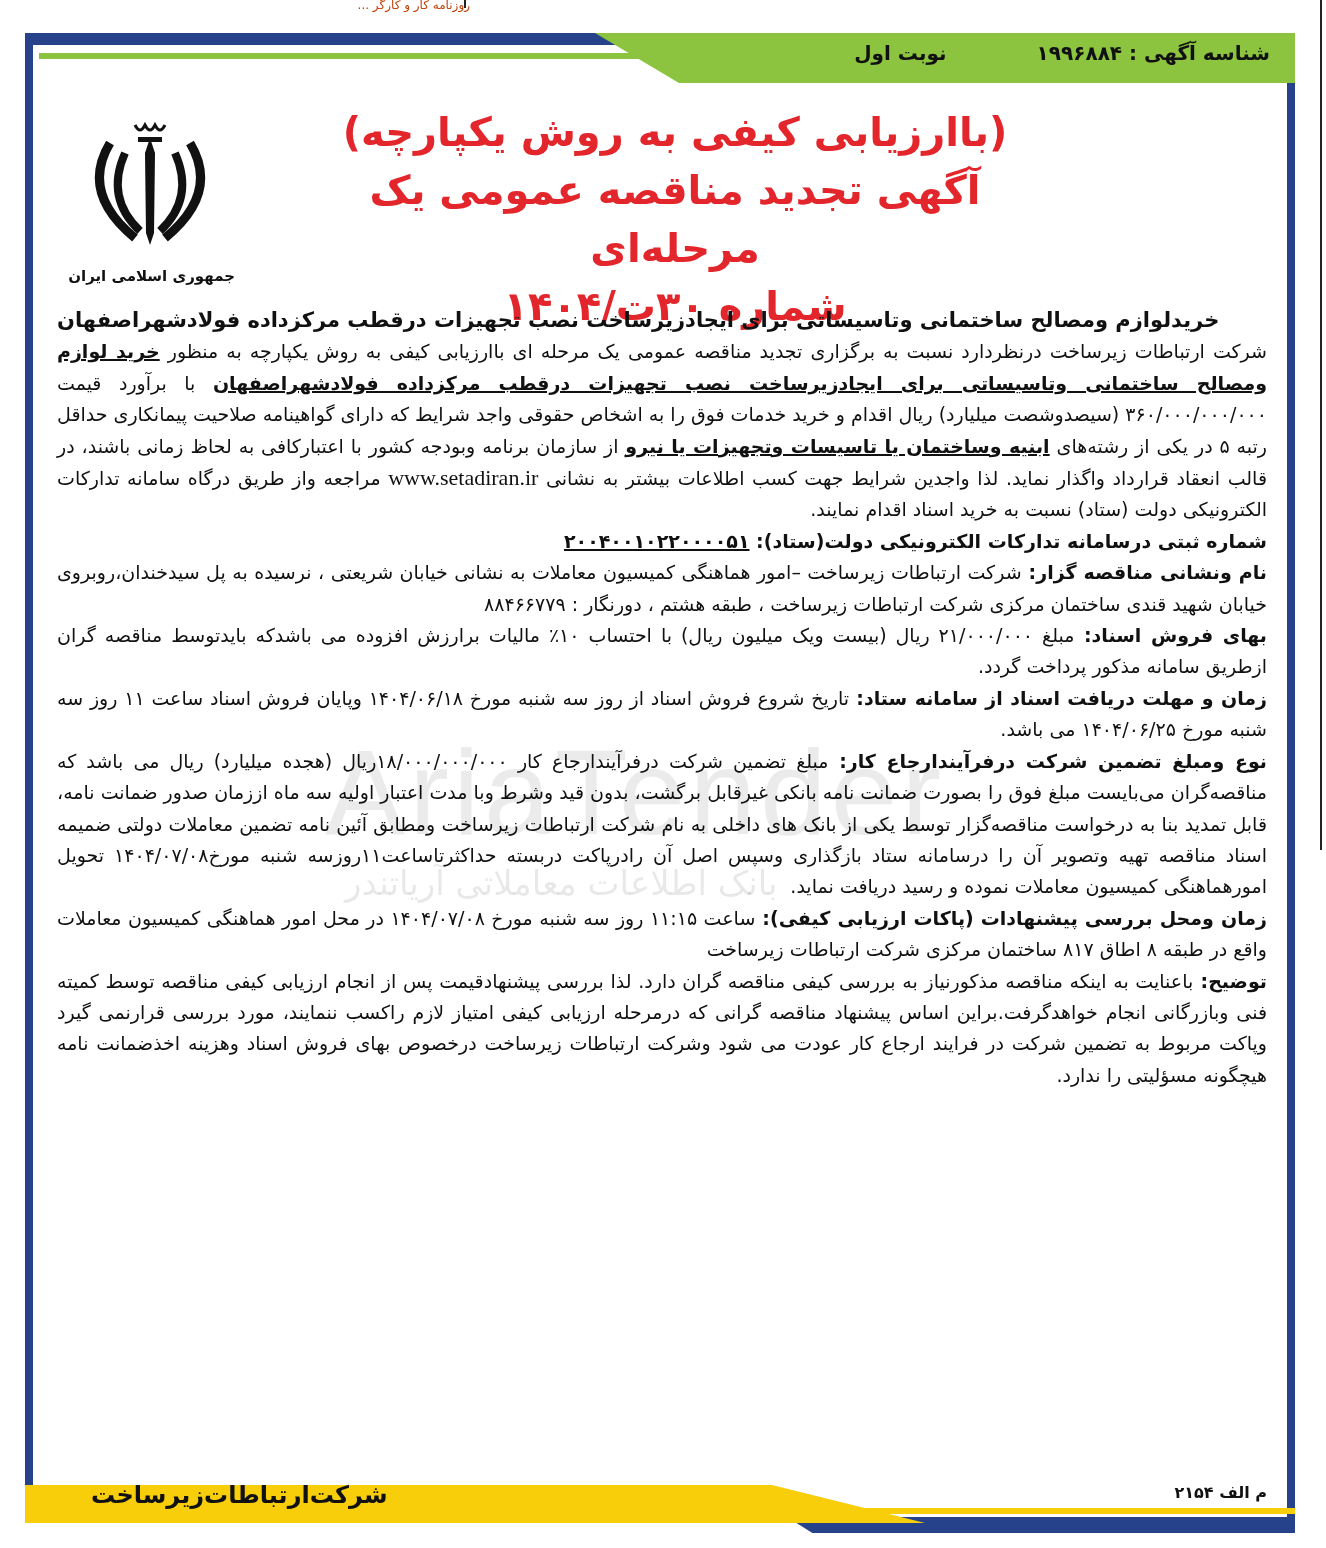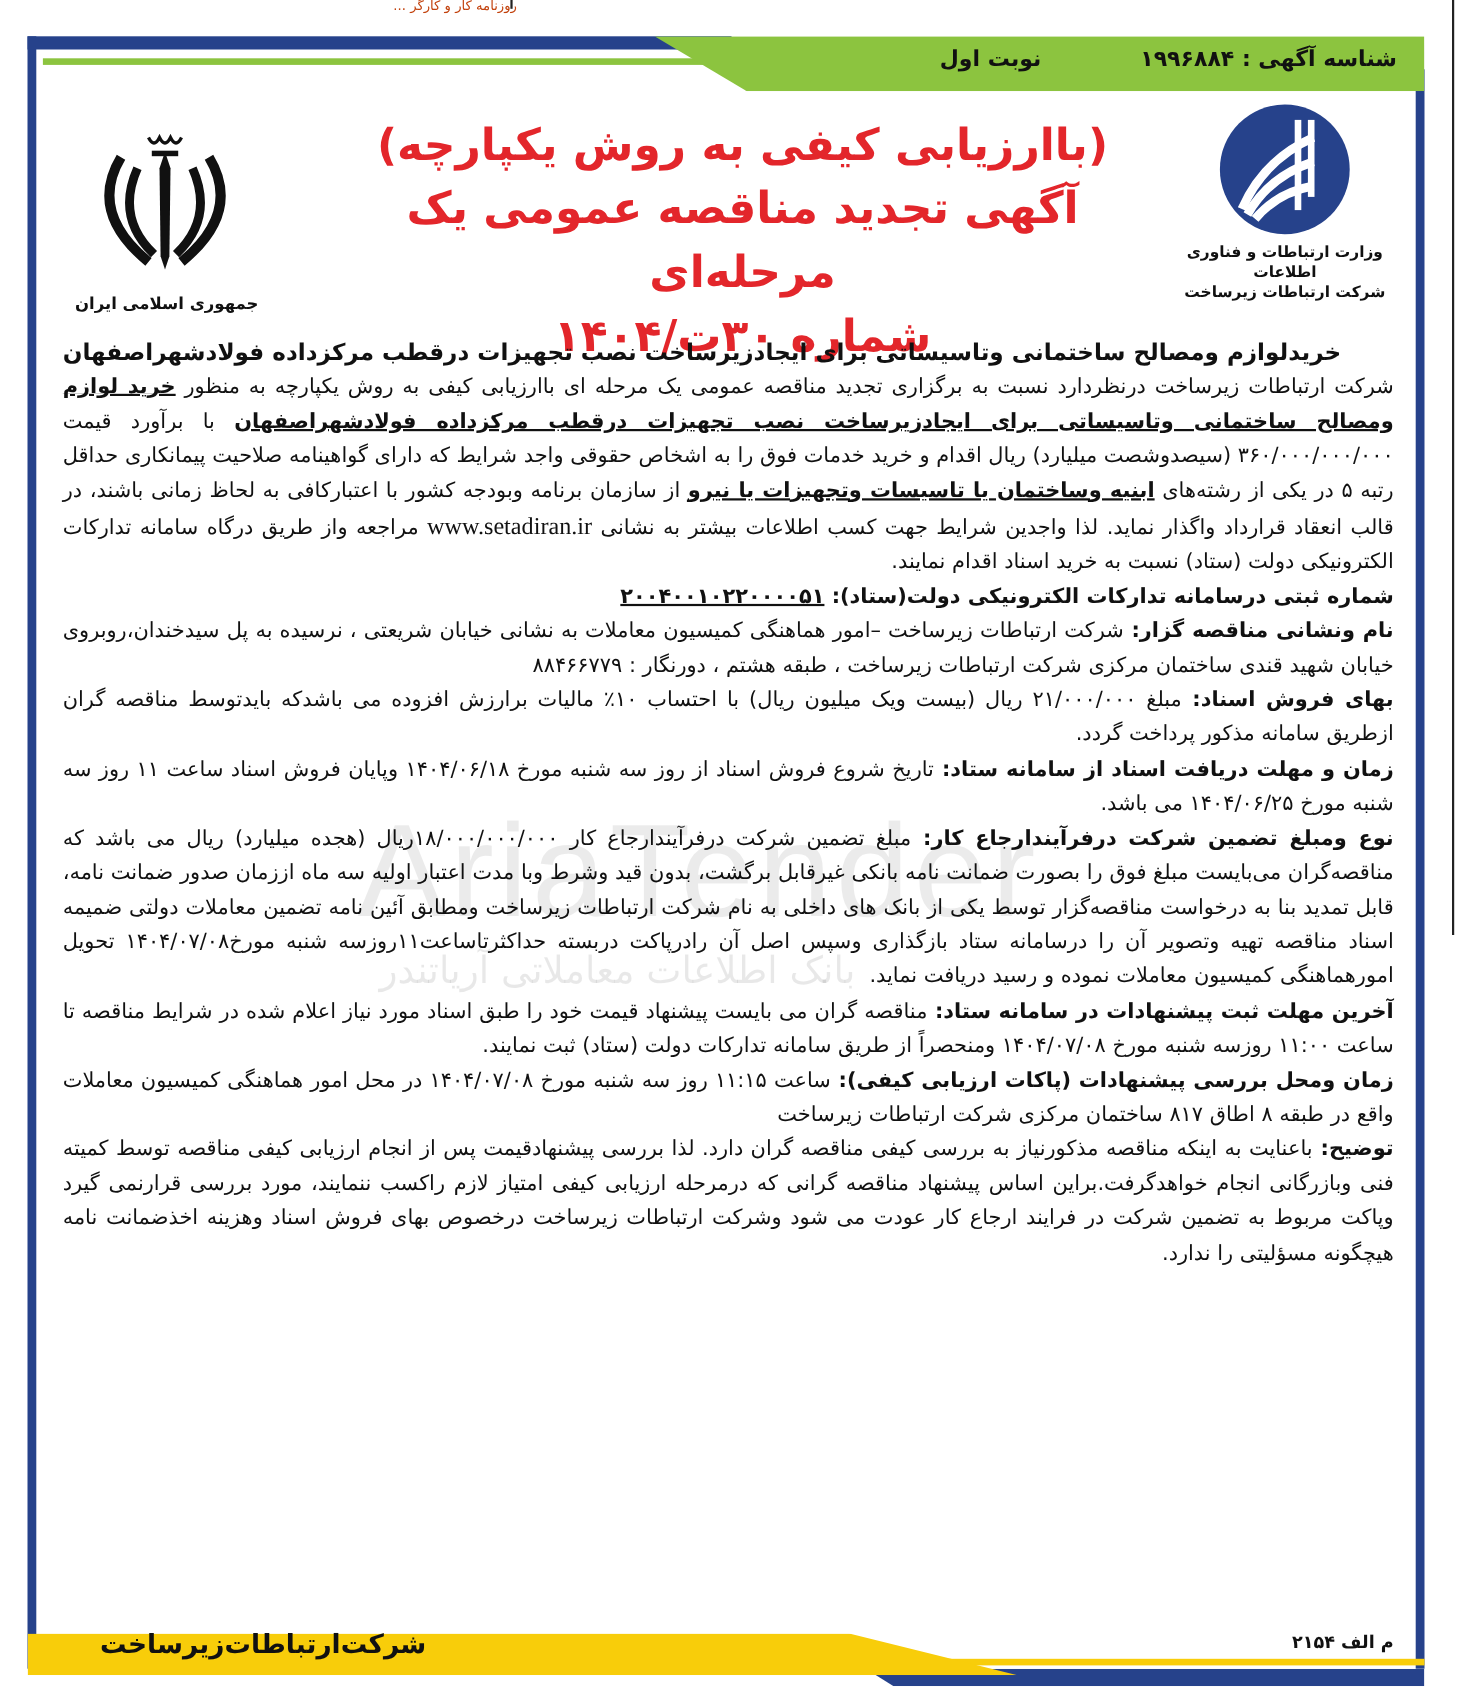--- a/index.html
+++ b/index.html
@@ -48,35 +48,20 @@
   <div class="border-left"></div>
   <div class="border-right"></div>
   <div class="header-bar-blue"></div>
   <div class="header-bar-green-line"></div>
   <div class="header-green"></div>
   <div class="header-text">
     <span>شناسه آگهی : ۱۹۹۶۸۸۴</span>
     <span>نوبت اول</span>
   </div>
 
-  <div class="logo-right">
-    <div class="logo-circle">
-      <svg width="118" height="118" viewBox="0 0 118 118">
-        <path d="M20 95 Q40 50 85 30" stroke="#fff" stroke-width="8" fill="none"></path>
-        <path d="M25 100 Q45 65 85 52" stroke="#fff" stroke-width="8" fill="none"></path>
-        <path d="M32 104 Q52 80 85 74" stroke="#fff" stroke-width="8" fill="none"></path>
-        <rect x="68" y="14" width="6" height="82" fill="#fff"></rect>
-        <rect x="80" y="14" width="6" height="70" fill="#fff"></rect>
-      </svg>
-    </div>
-    <div class="logo-caption">
-      <div>وزارت ارتباطات و فناوری اطلاعات</div>
-      <div>شرکت ارتباطات زیرساخت</div>
-    </div>
-  </div>
 
   <div class="logo-left">
     <svg class="emblem" viewBox="0 0 140 140">
       <path d="M30 30 Q0 80 55 125" stroke="#111" stroke-width="9" fill="none"></path>
       <path d="M45 40 Q25 85 60 118" stroke="#111" stroke-width="8" fill="none"></path>
       <path d="M110 30 Q140 80 85 125" stroke="#111" stroke-width="9" fill="none"></path>
       <path d="M95 40 Q115 85 80 118" stroke="#111" stroke-width="8" fill="none"></path>
       <path d="M70 25 L65 40 L66 120 L70 132 L74 120 L75 40 Z" fill="#111"></path>
       <path d="M55 12 Q60 22 65 12 Q70 22 75 12 Q80 22 85 12" stroke="#111" stroke-width="3" fill="none"></path>
       <rect x="58" y="24" width="24" height="5" fill="#111"></rect>
@@ -105,23 +90,20 @@
     <p>
       <span class="b">بهای فروش اسناد: </span><span>مبلغ ۲۱/۰۰۰/۰۰۰ ریال (بیست ویک میلیون ریال) با احتساب ۱۰٪ مالیات برارزش افزوده می باشدکه بایدتوسط مناقصه گران ازطریق سامانه مذکور پرداخت گردد.</span>
     </p>
     <p>
       <span class="b">زمان و مهلت دریافت اسناد از سامانه ستاد: </span><span>تاریخ شروع فروش اسناد از روز سه شنبه مورخ ۱۴۰۴/۰۶/۱۸ وپایان فروش اسناد ساعت ۱۱ روز سه شنبه مورخ ۱۴۰۴/۰۶/۲۵ می باشد.</span>
     </p>
     <p>
       <span class="b">نوع ومبلغ تضمین شرکت درفرآیندارجاع کار: </span><span>مبلغ تضمین شرکت درفرآیندارجاع کار ۱۸/۰۰۰/۰۰۰/۰۰۰ریال (هجده میلیارد) ریال می باشد که مناقصه‌گران می‌بایست مبلغ فوق را بصورت ضمانت نامه بانکی غیرقابل برگشت، بدون قید وشرط وبا مدت اعتبار اولیه سه ماه اززمان صدور ضمانت نامه، قابل تمدید بنا به درخواست مناقصه‌گزار توسط یکی از بانک های داخلی به نام شرکت ارتباطات زیرساخت ومطابق آئین نامه تضمین معاملات دولتی ضمیمه اسناد مناقصه تهیه وتصویر آن را درسامانه ستاد بازگذاری وسپس اصل آن رادرپاکت دربسته حداکثرتاساعت۱۱روزسه شنبه مورخ۱۴۰۴/۰۷/۰۸ تحویل امورهماهنگی کمیسیون معاملات نموده و رسید دریافت نماید.</span>
     </p>
     <p>
-      <span class="b">آخرین مهلت ثبت پیشنهادات در سامانه ستاد: </span><span>مناقصه گران می بایست پیشنهاد قیمت خود را طبق اسناد مورد نیاز اعلام شده در شرایط مناقصه تا ساعت ۱۱:۰۰ روزسه شنبه مورخ ۱۴۰۴/۰۷/۰۸ ومنحصراً از طریق سامانه تدارکات دولت (ستاد) ثبت نمایند.</span>
-    </p>
-    <p>
       <span class="b">زمان ومحل بررسی پیشنهادات (پاکات ارزیابی کیفی): </span><span>ساعت ۱۱:۱۵ روز سه شنبه مورخ ۱۴۰۴/۰۷/۰۸ در محل امور هماهنگی کمیسیون معاملات واقع در طبقه ۸ اطاق ۸۱۷ ساختمان مرکزی شرکت ارتباطات زیرساخت</span>
     </p>
     <p>
       <span class="b">توضیح: </span><span>باعنایت به اینکه مناقصه مذکورنیاز به بررسی کیفی مناقصه گران دارد. لذا بررسی پیشنهادقیمت پس از انجام ارزیابی کیفی مناقصه توسط کمیته فنی وبازرگانی انجام خواهدگرفت.براین اساس پیشنهاد مناقصه گرانی که درمرحله ارزیابی کیفی امتیاز لازم راکسب ننمایند، مورد بررسی قرارنمی گیرد وپاکت مربوط به تضمین شرکت در فرایند ارجاع کار عودت می شود وشرکت ارتباطات زیرساخت درخصوص بهای فروش اسناد وهزینه اخذضمانت نامه هیچگونه مسؤلیتی را ندارد.</span>
     </p>
   </div>
 
   <div class="watermark">AriaTender</div>
   <div class="watermark-sub">بانک اطلاعات معاملاتی آریاتندر</div>
 

